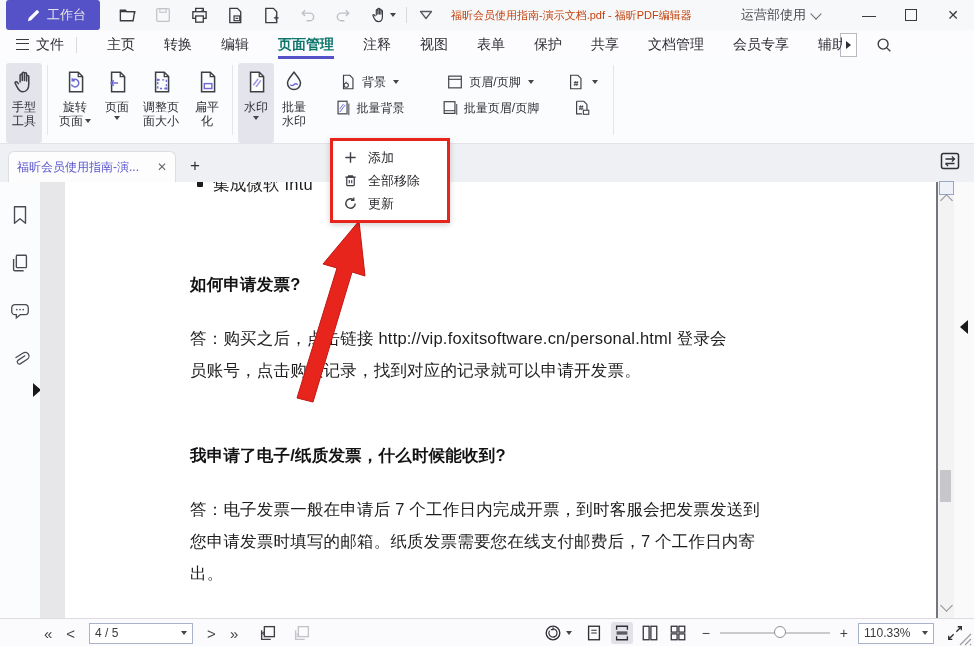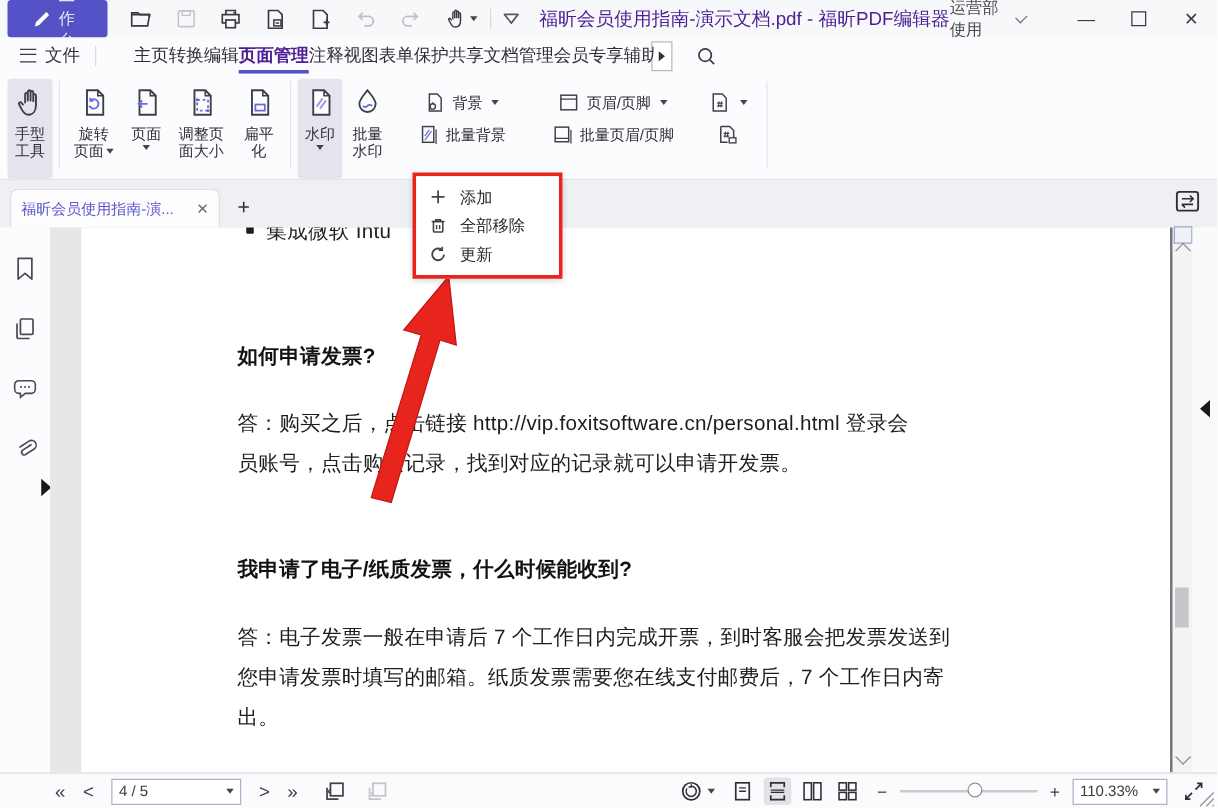--- a/index.html
+++ b/index.html
@@ -10,39 +10,39 @@
   .ic{display:inline-flex;align-items:center;justify-content:center}
 
   
   .titlebar{position:absolute;left:0;top:0;width:974px;height:30px;background:#f7f8fa;
             display:flex;align-items:center;}
   .wsbtn{display:flex;align-items:center;gap:6px;height:30px;padding:0 14px 0 20px;margin-left:6px;
          background:#5452c6;color:#e5e5e5;font-size:13px;border-radius:3px;}
   .qicons{display:flex;align-items:center;gap:14px;margin-left:16px;}
   .qbtn{width:22px;height:22px;display:flex;align-items:center;justify-content:center;}
   .tsep-v{width:1px;height:16px;background:#d9d9de;margin:0 8px;}
-  .doc-title{font-size:15px;color:#4c1d95;margin-left:14px;white-space:nowrap;}
+  .doc-title{font-size:11px;color:#c2410c;margin-left:14px;white-space:nowrap;}
   .account{margin-left:auto;display:flex;align-items:center;gap:6px;font-size:13px;color:#4a4a50;}
   .chev{width:7px;height:7px;border-right:1.4px solid #6a6a72;border-bottom:1.4px solid #6a6a72;
         transform:rotate(45deg);margin-top:-3px;}
   .winctl{display:flex;align-items:center;margin-left:28px;}
   .winbtn{width:42px;height:30px;display:flex;align-items:center;justify-content:center;
           font-size:14px;color:#3a3a40;}
   .winbox{width:10px;height:10px;border:1.3px solid #3a3a40;}
 
   
   .menubar{position:absolute;left:0;top:30px;width:974px;height:29px;background:#fcfcfe;
            display:flex;align-items:center;font-size:14px;color:#2e2e34;}
   .filebtn{display:flex;align-items:center;gap:7px;margin-left:16px;}
   .hamb{width:13px;height:9px;border-top:1.6px solid #3a3a40;border-bottom:1.6px solid #3a3a40;
         position:relative;}
   .hamb::after{content:"";position:absolute;left:0;top:2.8px;width:13px;height:1.6px;background:#3a3a40;}
-  .mitems{display:flex;align-items:center;margin-left:22px;justify-content:center;}
+  .mitems{display:flex;align-items:center;margin-left:22px;gap:29px;justify-content:center;}
   .mitem{position:relative;height:29px;display:flex;align-items:center;cursor:default;}
-  .mitem.active{color:#4c1d95;font-weight:bold;}
+  .mitem.active{color:#0f766e;font-weight:bold;}
   .mitem.active::after{content:"";position:absolute;left:0;right:0;bottom:0;height:3px;background:#5551c8;}
   .mitem.clipped{width:24px;overflow:hidden;white-space:nowrap;}
   .ovflbtn{width:15px;height:22px;border:1px solid #b9b9c2;background:#fff;display:flex;
            align-items:center;justify-content:center;margin-left:-2px;}
   .tri-r{width:0;height:0;border-top:4px solid transparent;border-bottom:4px solid transparent;
          border-left:5px solid #2f2f35;}
   .searchbtn{margin-left:16px;}
 
   
   .toolbar{position:absolute;left:0;top:59px;width:974px;height:85px;background:#fbfcfe;

